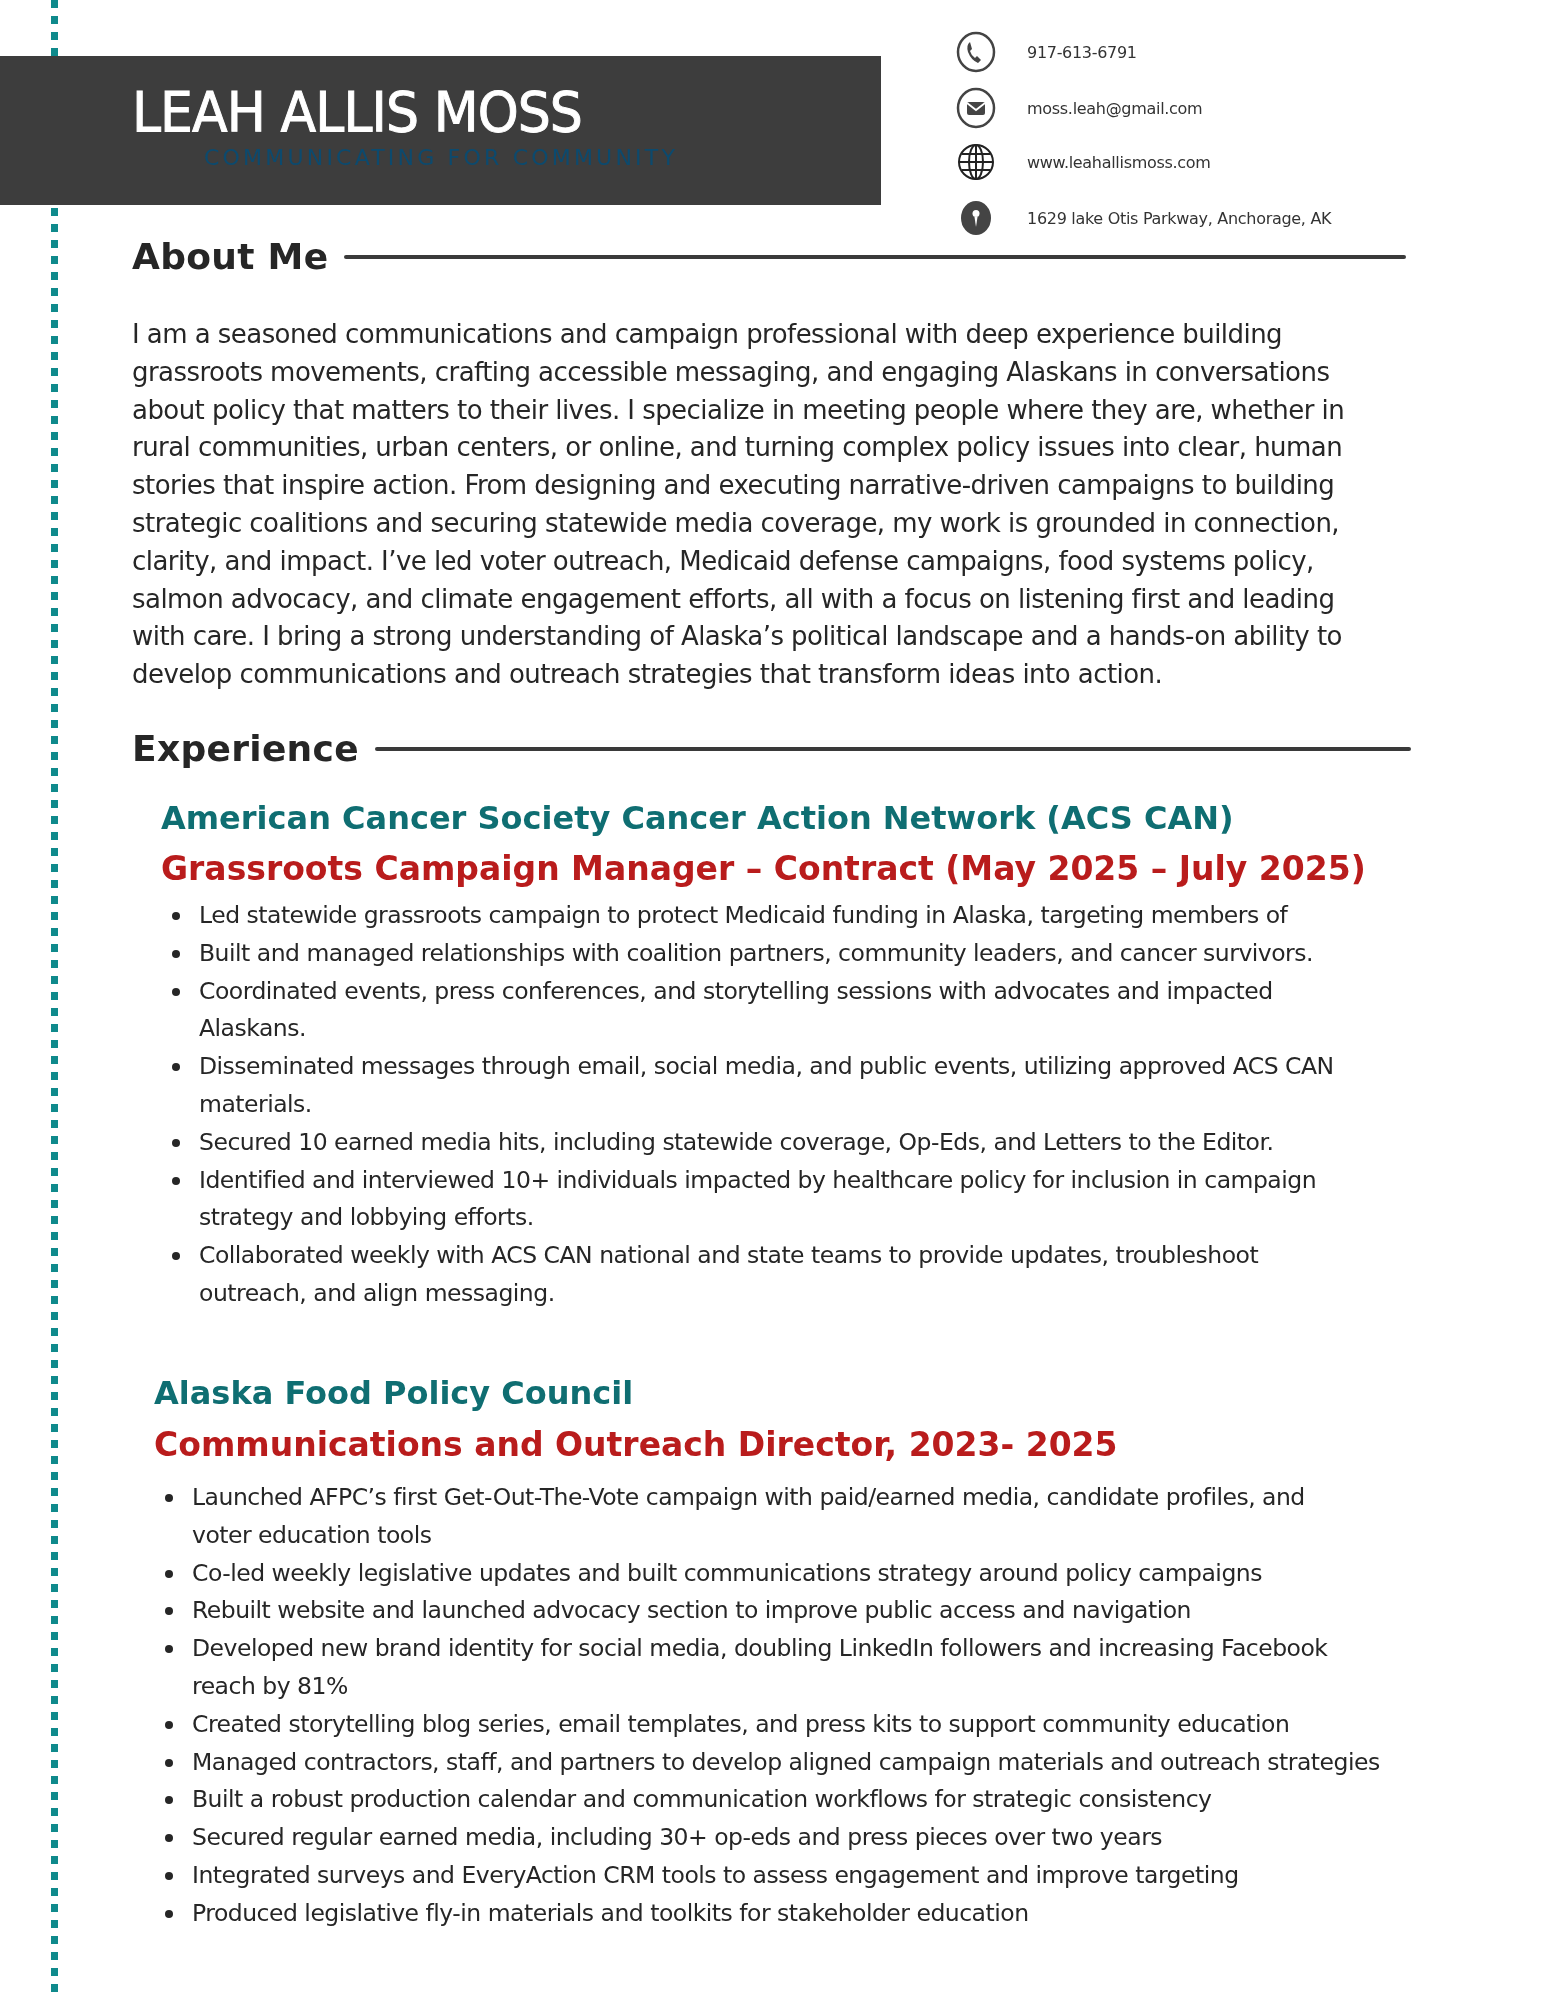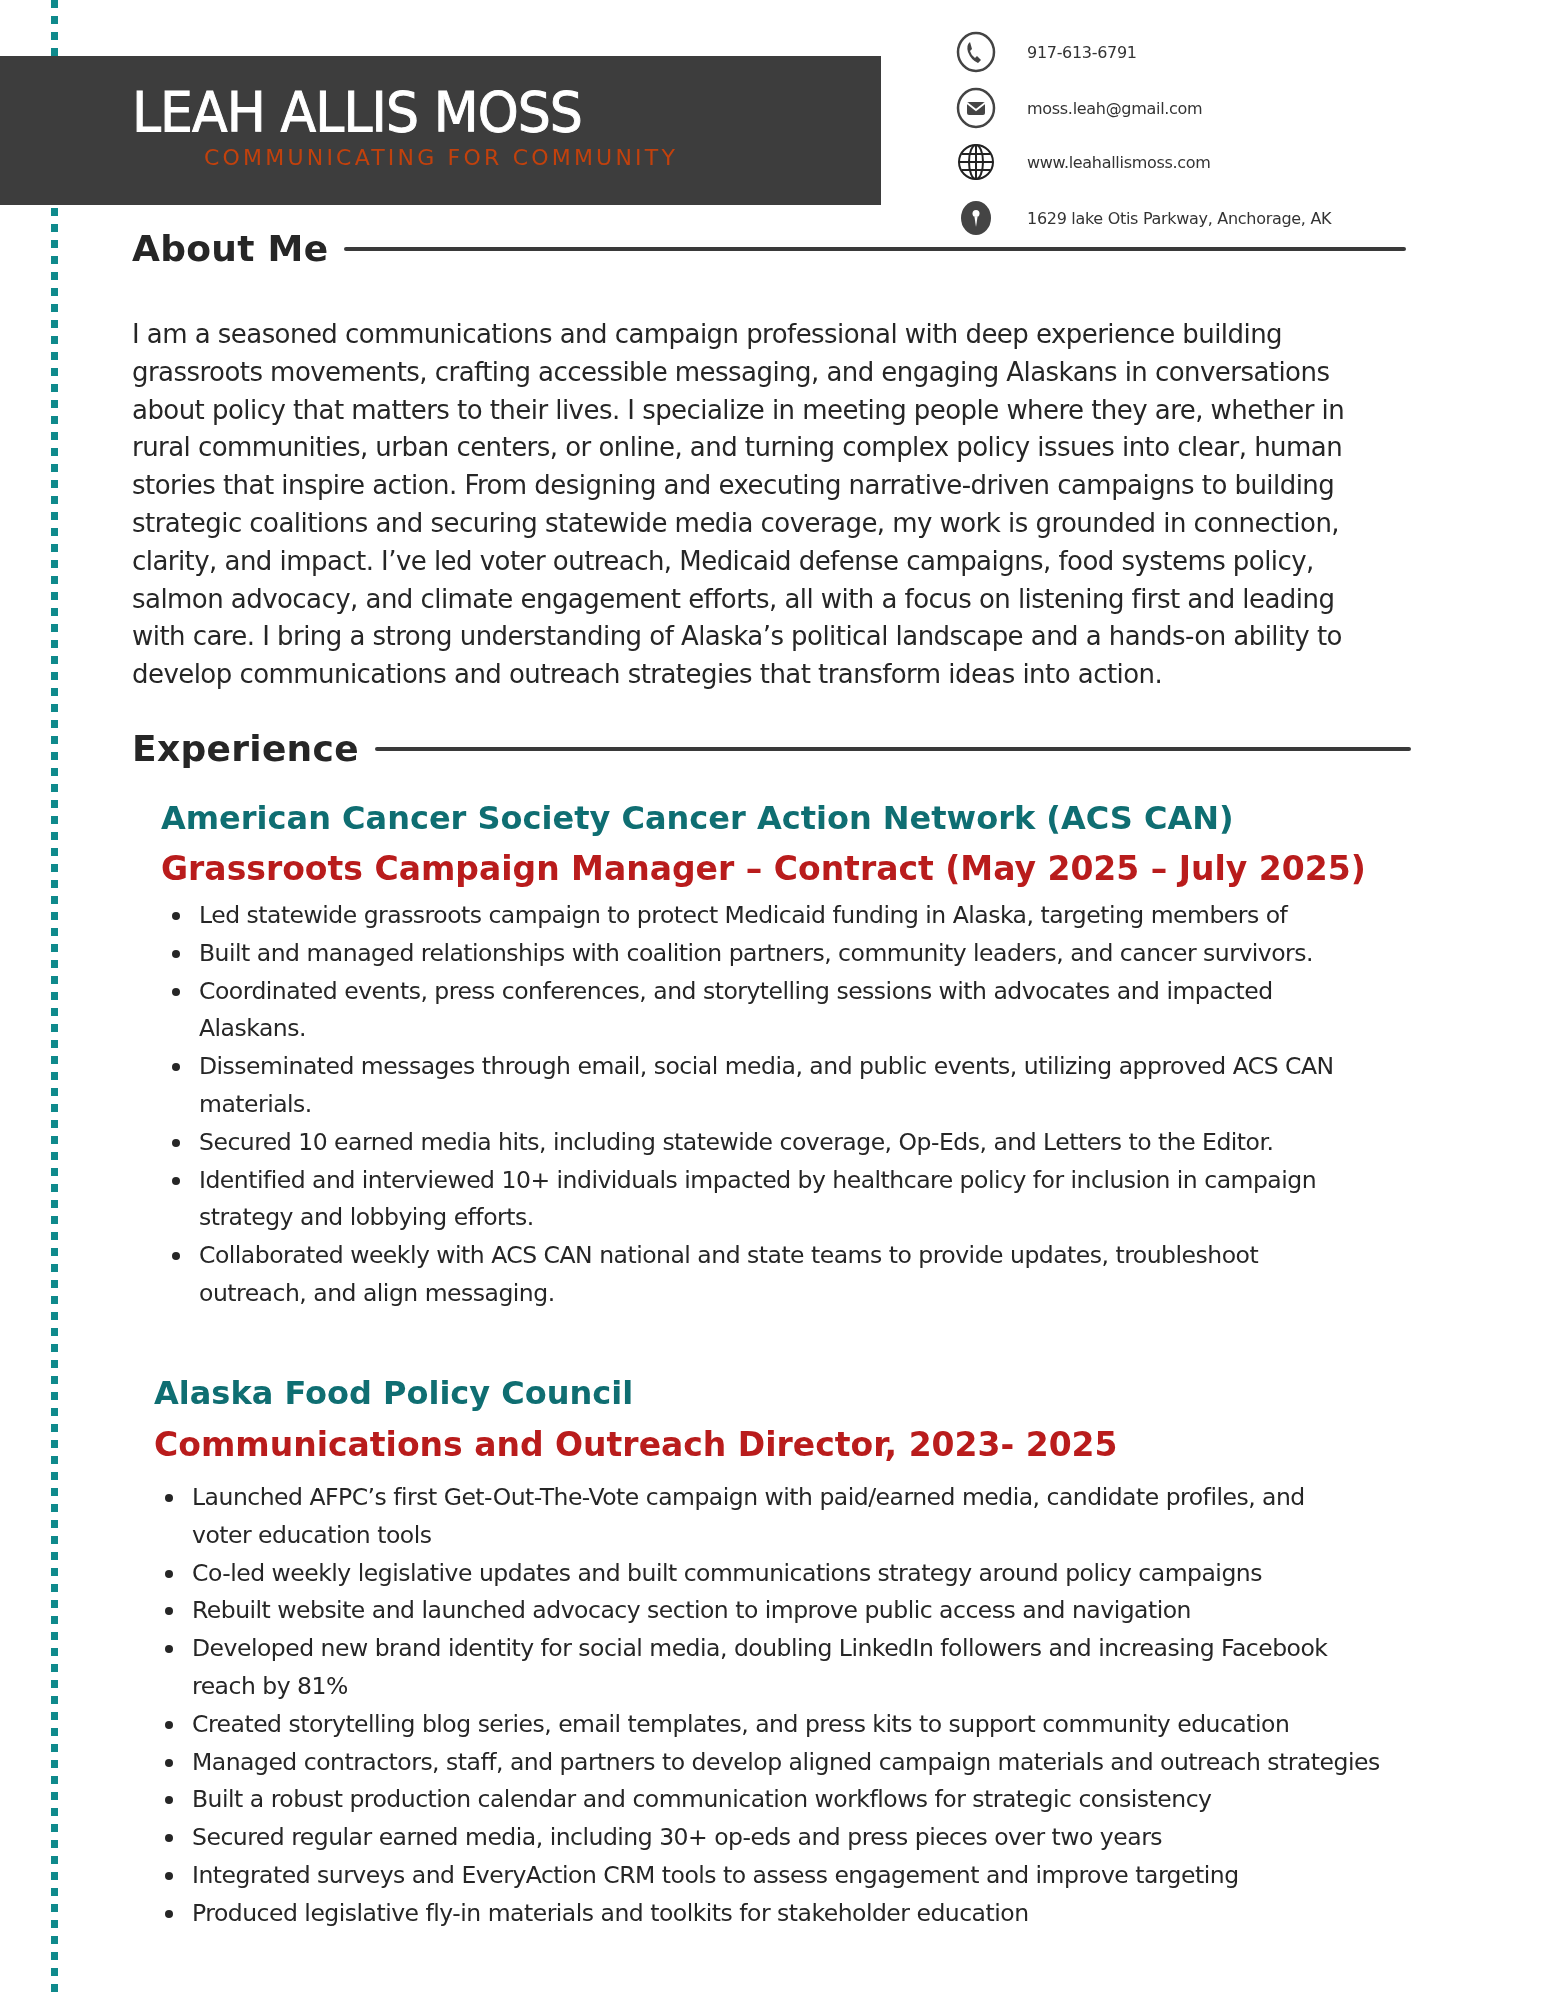--- a/index.html
+++ b/index.html
@@ -18,40 +18,40 @@
   .name {
     position: absolute; left: 132px; top: 84px;
     font-family: "DejaVu Sans", sans-serif; font-weight: normal;
     font-size: 56px; letter-spacing: -1px; color: #ffffff; line-height: 1;
     transform: scaleX(0.93); transform-origin: left top;
     -webkit-text-stroke: 1px #ffffff;
   }
   .tagline {
     position: absolute; left: 204px; top: 147px;
     font-family: "DejaVu Sans", sans-serif; font-size: 22px;
-    letter-spacing: 3.2px; color: #c2410c; line-height: 1;
+    letter-spacing: 3.2px; color: #0c4a6e; line-height: 1;
   }
 
   .contact { position: absolute; left: 955px; width: 560px; height: 44px; display: flex; align-items: center; }
   .contact .icon { width: 42px; height: 42px; flex: 0 0 42px; display: flex; align-items: center; justify-content: center; }
   .contact .label { margin-left: 30px; font-size: 16px; color: #333333; font-family: "DejaVu Sans", sans-serif; letter-spacing: -0.3px; }
   .c-phone { top: 30px; }
   .c-email { top: 86px; }
   .c-web { top: 140px; }
   .c-addr { top: 196px; }
 
   .section-heading {
     position: absolute; left: 132px; display: flex; align-items: center;
   }
   .section-heading .title {
     font-family: "DejaVu Sans", sans-serif; font-weight: bold;
     font-size: 36px; color: #262626; letter-spacing: 0.3px; white-space: nowrap;
   }
   .section-heading .rule { height: 4px; background: #3a3a3a; margin-left: 16px; border-radius: 2px; }
-  .about-heading { top: 228px; }
+  .about-heading { top: 236px; }
   .about-heading .rule { width: 1062px; }
   .exp-heading { top: 728px; }
   .exp-heading .rule { width: 1036px; }
 
   .about-text {
     position: absolute; left: 132px; top: 316px; width: 1300px;
     font-family: "DejaVu Sans", sans-serif; font-size: 26px; line-height: 37.8px;
     color: #262626; letter-spacing: -0.55px; word-spacing: 0px;
   }
   .about-line { display: block; white-space: nowrap; }

